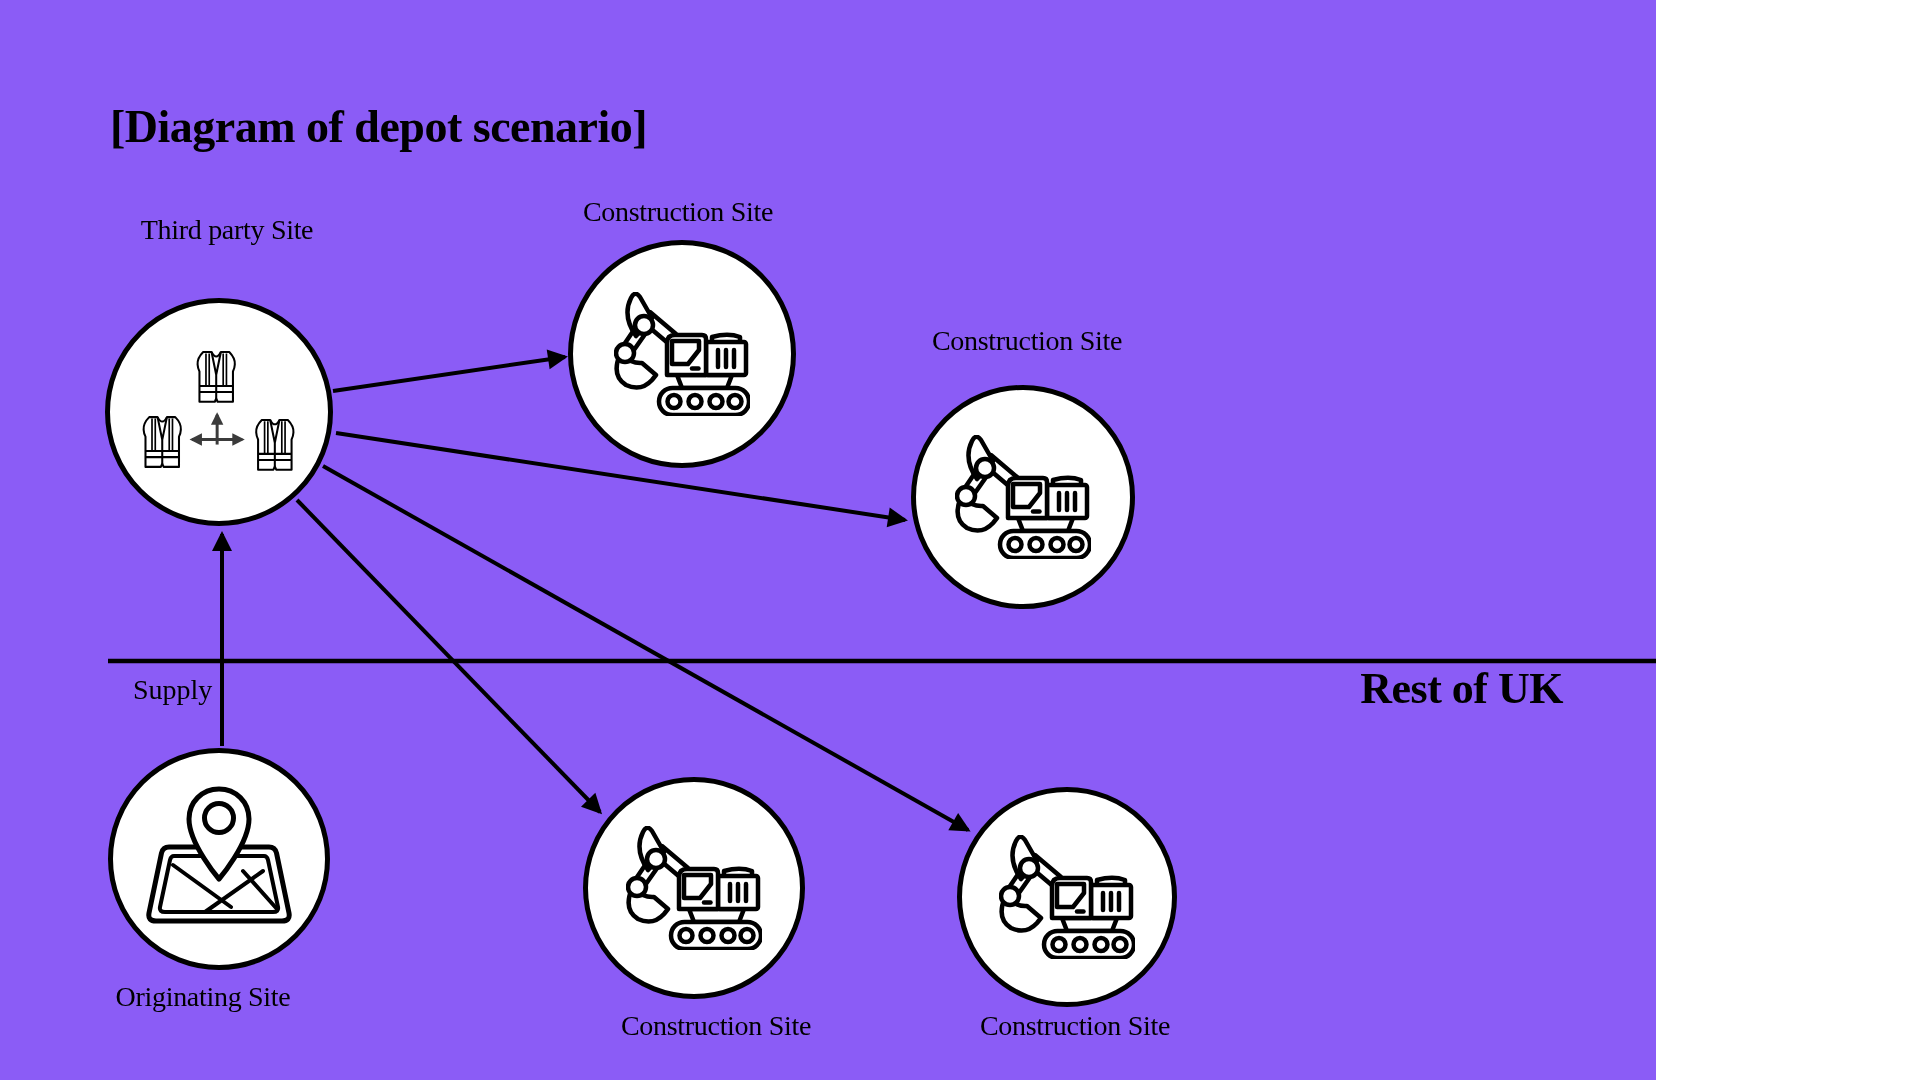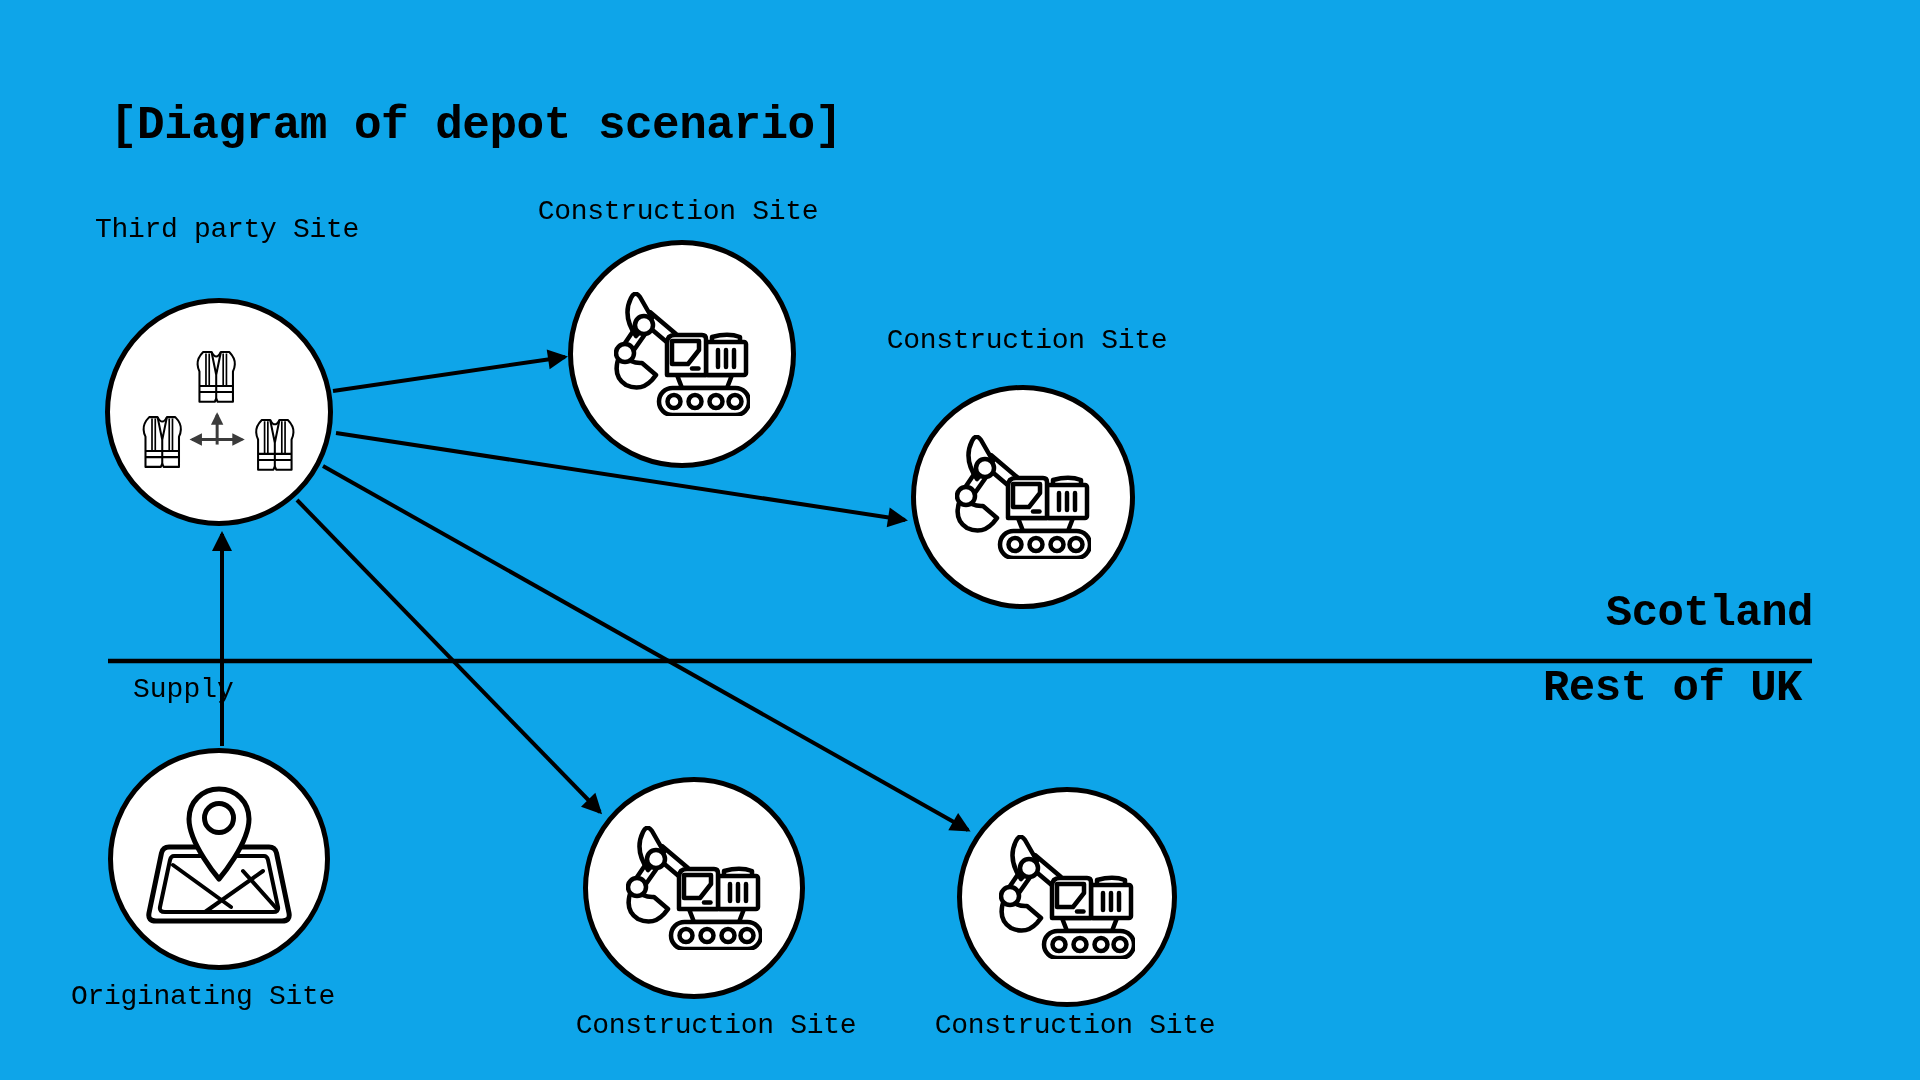--- a/index.html
+++ b/index.html
@@ -1,18 +1,18 @@
 <!DOCTYPE html>
 <html><head>
 <meta charset="utf-8">
 <style>
   *{margin:0;padding:0;box-sizing:border-box}
   html,body{width:1920px;height:1080px;background:#fff}
-  .canvas{position:relative;width:1920px;height:1080px;background:#0ea5e9;overflow:hidden;
-          font-family:Liberation Mono, monospace;color:#000}
+  .canvas{position:relative;width:1656px;height:1080px;background:#8b5cf6;overflow:hidden;
+          font-family:Liberation Serif, serif;color:#000}
   .layer{position:absolute;left:0;top:0;width:1920px;height:1080px}
   .title{position:absolute;left:110px;top:100px;font-size:46px;font-weight:700;letter-spacing:-0.5px;white-space:nowrap}
   .node-label{position:absolute;font-size:28px;letter-spacing:-0.3px;white-space:nowrap;transform:translateX(-50%)}
   .circle{position:absolute;background:#fff;border:5px solid #000;border-radius:50%;
           display:flex;align-items:center;justify-content:center}
   .region-label{position:absolute;font-size:44px;font-weight:700;letter-spacing:-0.5px;white-space:nowrap}
   .supply-label{position:absolute;left:133px;top:674px;font-size:28px;white-space:nowrap}
   svg{display:block}
   .hidden-defs{position:absolute;width:0;height:0;overflow:hidden}
 </style>
@@ -129,16 +129,15 @@
 
   <div class="circle" style="left:108px;top:748px;width:222px;height:222px">
     <svg width="160" height="148" viewBox="0 0 160 148">
       <use href="#map-pin"></use>
     </svg>
   </div>
   <div class="node-label" style="left:203px;top:981px">Originating Site</div>
 
   <div class="supply-label">Supply</div>
 
-  <div class="region-label" style="right:107px;top:588px">Scotland</div>
-  <div class="region-label" style="right:118px;top:663px">Rest of UK</div>
+  <div class="region-label" style="right:93px;top:663px">Rest of UK</div>
 
 </div>
 
 </body></html>

